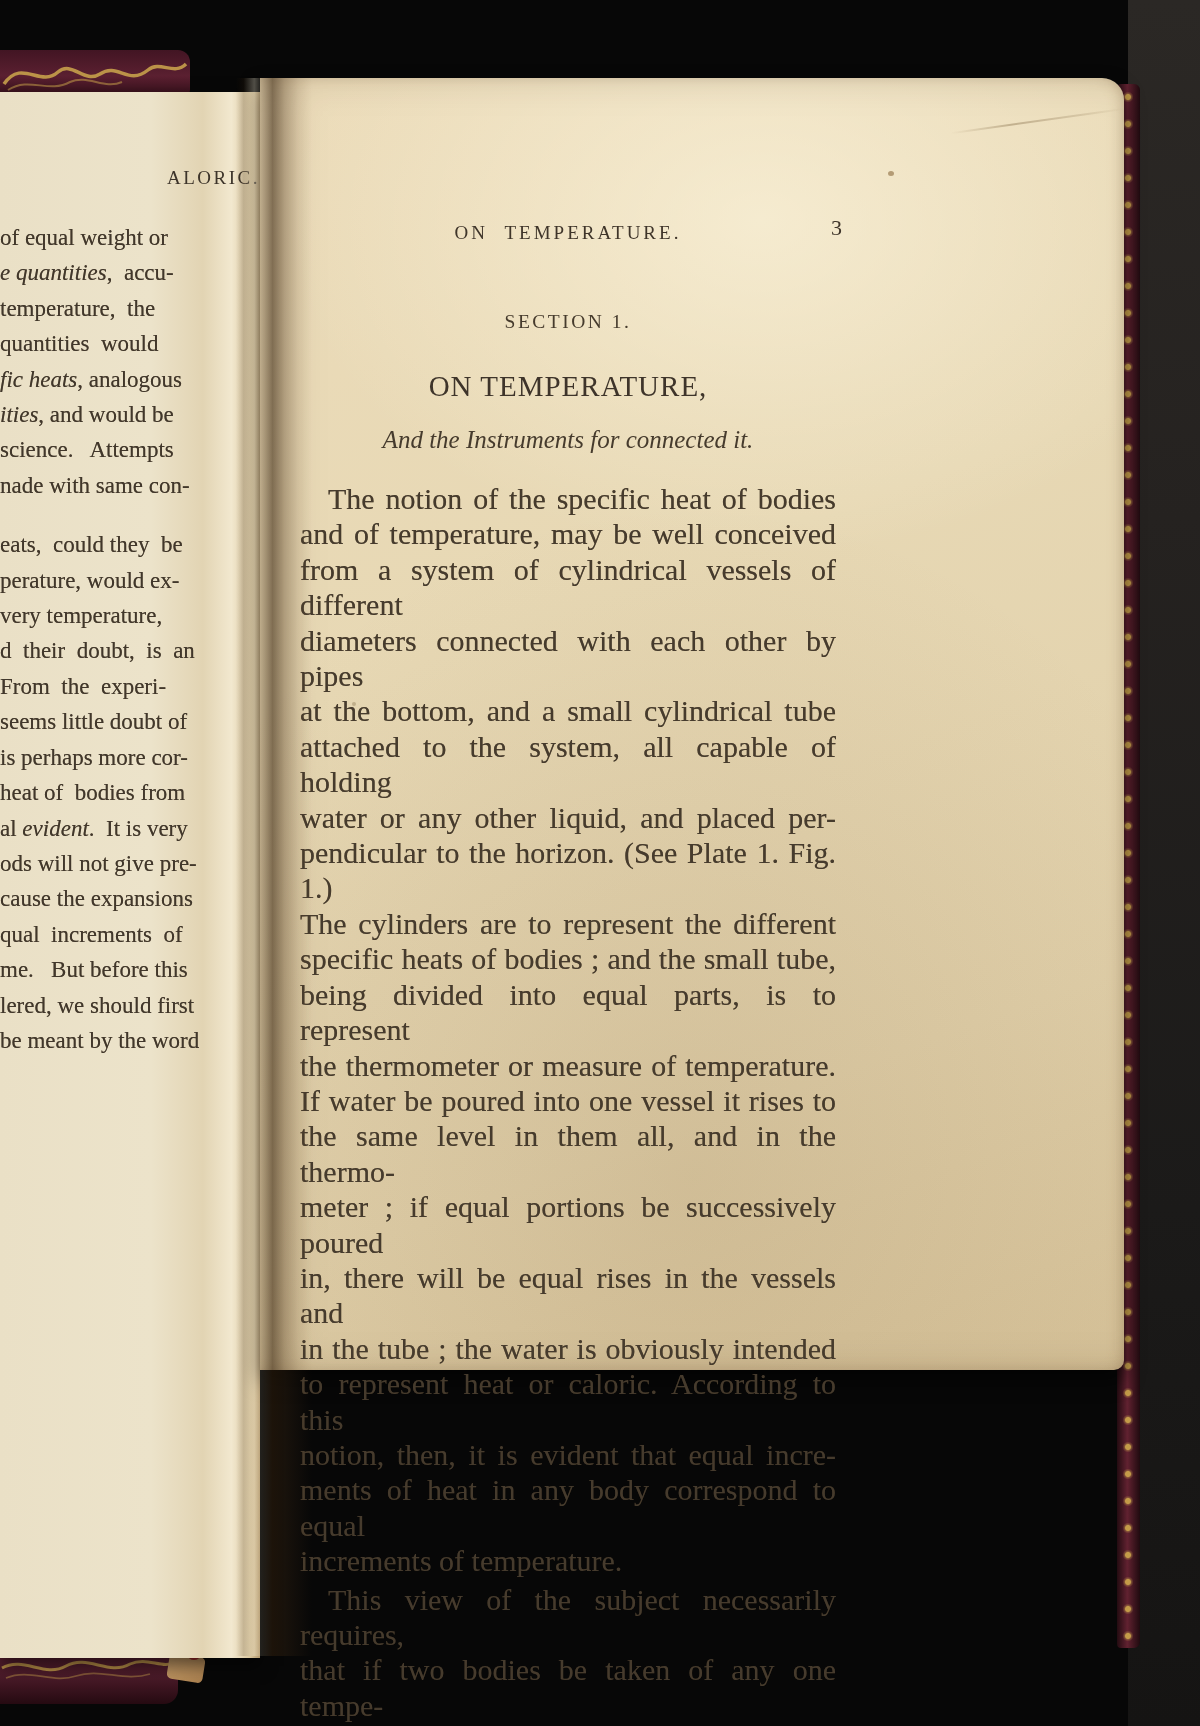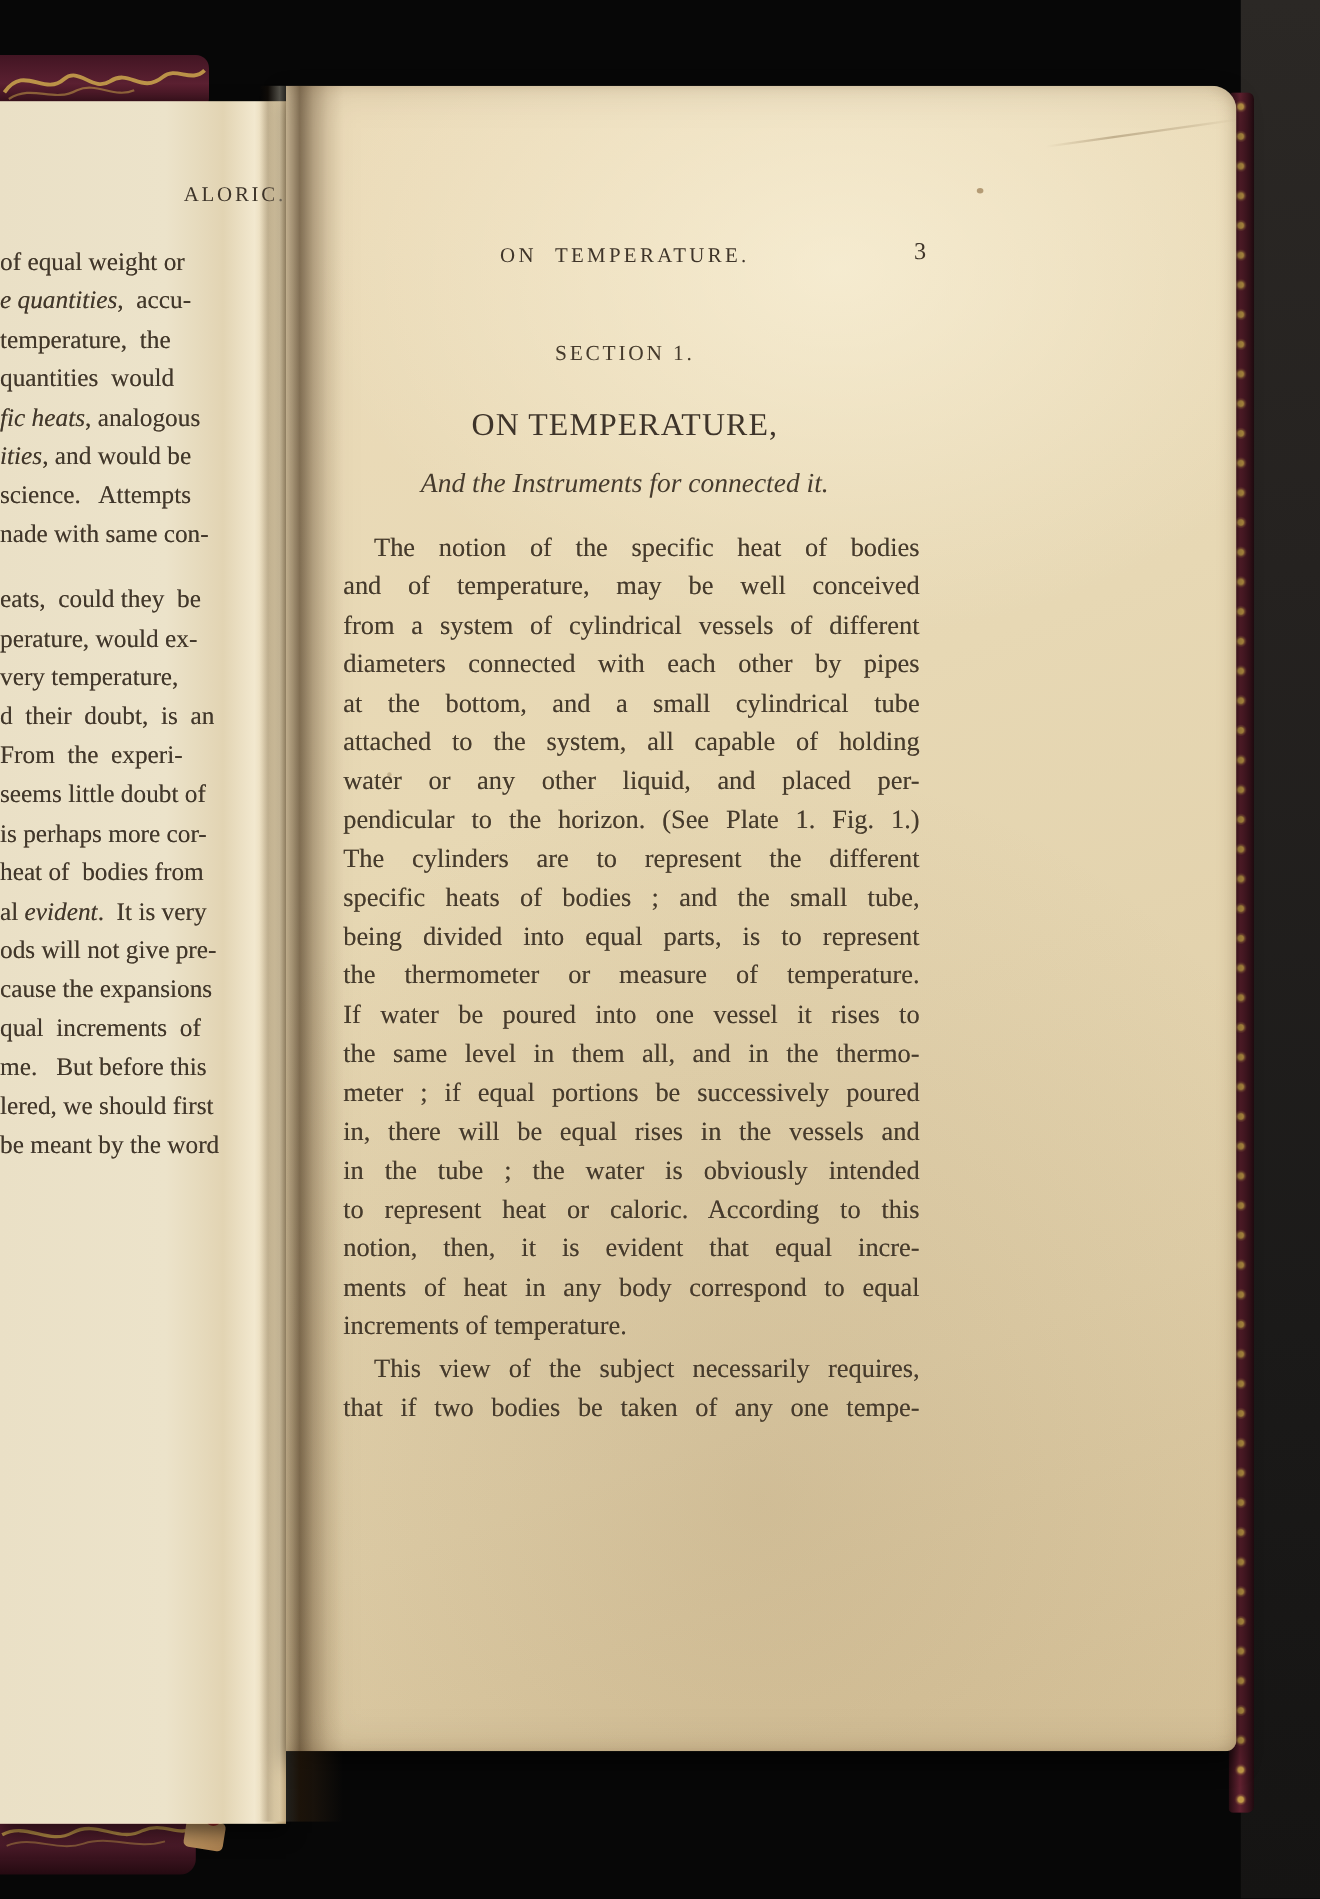--- a/index.html
+++ b/index.html
@@ -53,21 +53,21 @@
     background:#9d2b29; border-radius:50%;
   }
 
   
   .page-left {
     left:0; top:92px; width:260px; height:1566px;
     background:linear-gradient(90deg,#eae0c6 0%,#ece3ca 58%,#e2d4b3 78%,#f2e8cf 89%,#dcc9a1 96%,#b3996f 100%);
     box-shadow:0 8px 16px rgba(0,0,0,.55);
   }
   .page-right {
-    left:260px; top:78px; width:864px; height:1514px;
+    left:260px; top:78px; width:864px; height:1292px;
     border-radius:0 22px 10px 0;
     background:
       radial-gradient(ellipse 680px 480px at 58% 11%, rgba(255,249,228,.55), rgba(255,249,228,0) 70%),
       radial-gradient(ellipse 800px 900px at 50% 85%, rgba(120,90,50,.14), rgba(120,90,50,0) 75%),
       linear-gradient(160deg,#ecdcba 0%,#e7d8b4 40%,#e0cfa9 75%,#d7c39a 100%);
     box-shadow:
       inset 30px 0 50px -22px rgba(72,46,18,.5),
       inset -7px 0 16px -7px rgba(110,80,45,.4),
       0 10px 20px rgba(0,0,0,.6);
   }
@@ -125,21 +125,21 @@
   }
   .rp-title {
     text-align:center; margin-top:30px;
     font-size:29px; letter-spacing:1px; line-height:42px;
     color:#3e342a;
   }
   .rp-subtitle {
     text-align:center; margin-top:16px;
     font-size:25px; font-style:italic; line-height:34px;
   }
-  .rp-body { margin-top:24px; font-size:24px;margin-left:12px; }
+  .rp-body { margin-top:24px; font-size:30px; }
   .rline {
     line-height:35.4px;
     text-align:justify; text-align-last:justify;
     text-shadow:0 0 .5px rgba(60,45,25,.55);
   }
   .rline.indent { text-indent:28px; }
   .rline.endpara { text-align-last:left; }
   .rp-para2 { margin-top:3px; }
 </style>
 </head>

